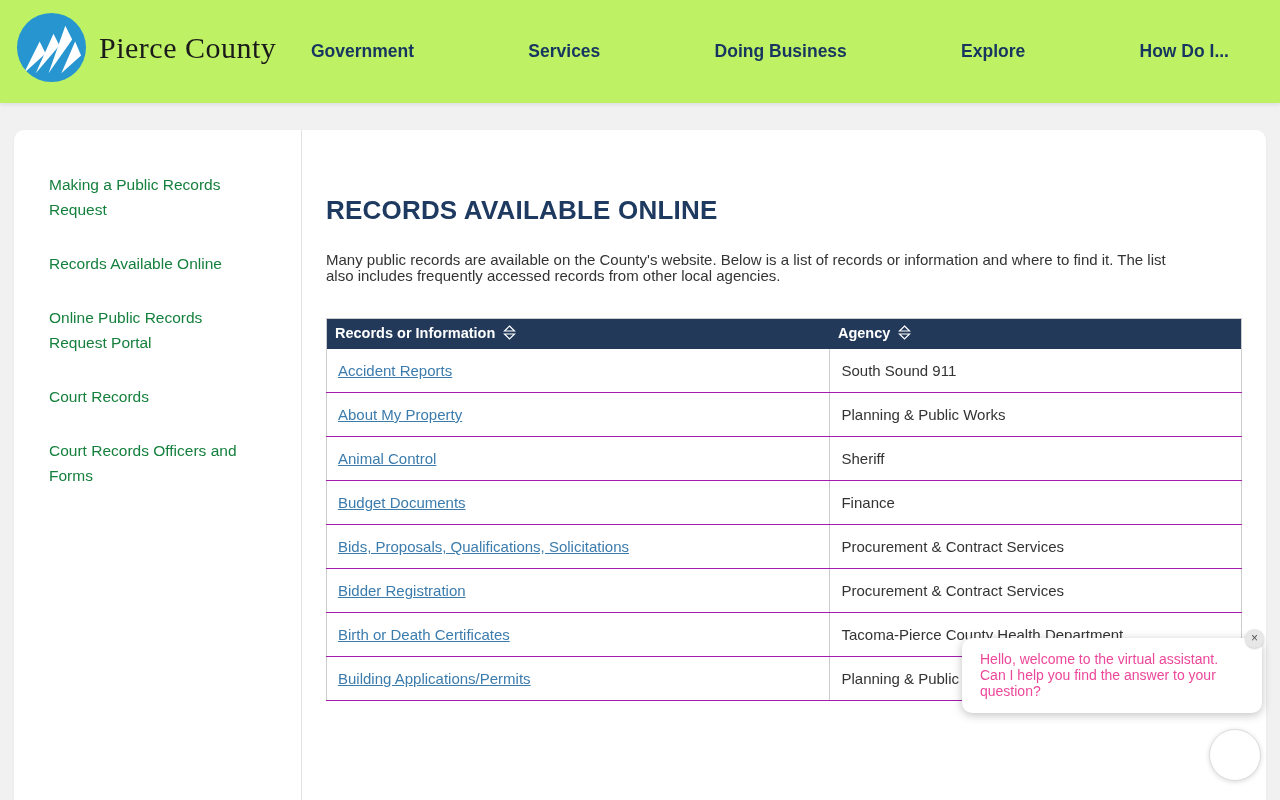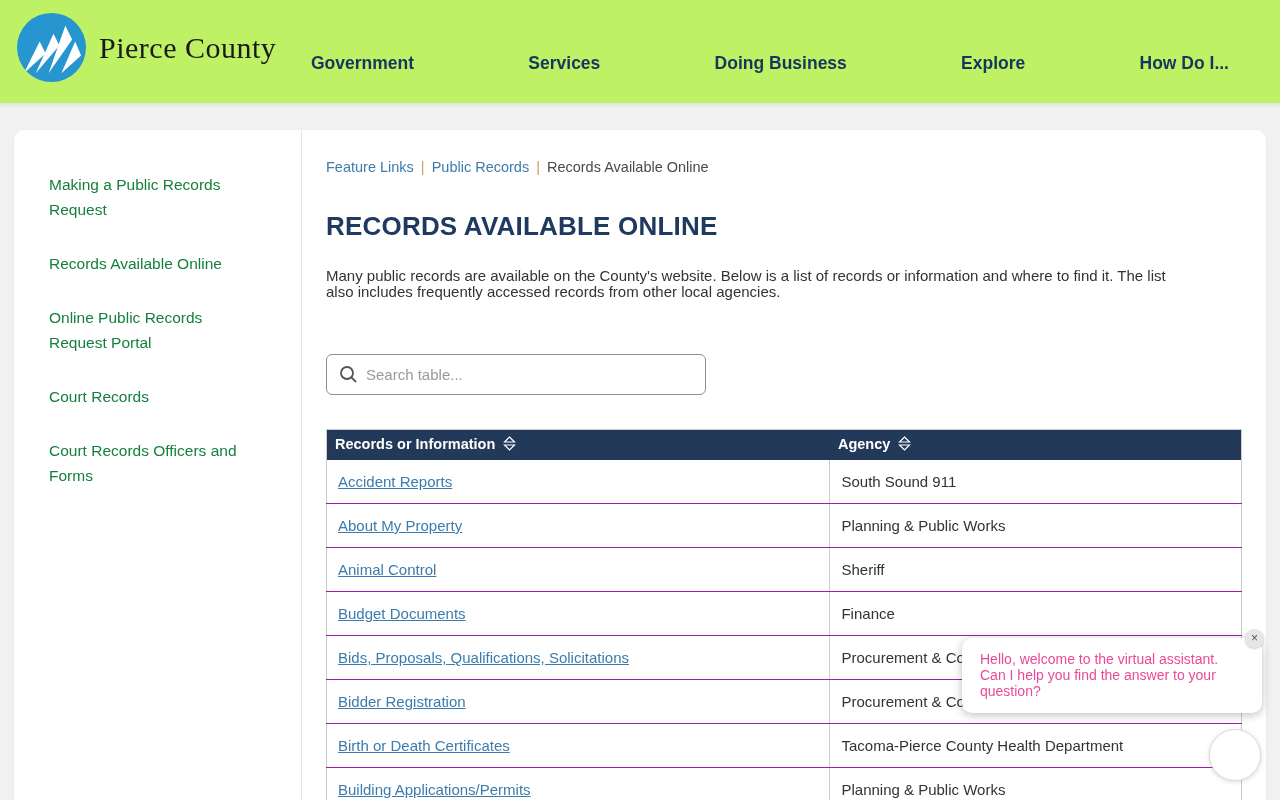--- a/index.html
+++ b/index.html
@@ -17,21 +17,21 @@
     box-shadow:0 2px 4px rgba(0,0,0,0.08);
     z-index:20;
   }
   .logo-wrap { position:absolute; left:16px; top:12px; display:flex; align-items:center; cursor:pointer; }
   .logo-icon { width:71px; height:71px; display:block; }
   .logo-text {
     font-family:"Liberation Serif", serif;
     font-size:30px; color:#1a1a1a; margin-left:12px; letter-spacing:0.5px;
   }
   .main-nav {
-    position:absolute; left:311px; right:51px; top:12px; height:103px;
+    position:absolute; left:311px; right:51px; top:0; height:103px;
     display:flex; justify-content:space-between; align-items:center;
   }
   .nav-item {
     font-size:17.5px; font-weight:bold; color:#16355f;
     text-decoration:none; cursor:pointer; white-space:nowrap;
   }
 
   
   .card {
     position:absolute; top:130px; left:14px; width:1252px; height:670px;
@@ -152,33 +152,25 @@
 <div class="card">
   <aside class="sidebar">
       <a class="sidebar-item">Making a Public Records Request</a>
       <a class="sidebar-item">Records Available Online</a>
       <a class="sidebar-item">Online Public Records Request Portal</a>
       <a class="sidebar-item">Court Records</a>
       <a class="sidebar-item">Court Records Officers and Forms</a>
     </aside>
 
   <main class="content">
-    <div class="breadcrumb"><a>Feature Links</a><span class="crumb-sep">|</span><a>Public Records</a><span class="crumb-sep">|</span><span>Records Available Online</span></div>
 
     <h1 class="page-title">RECORDS AVAILABLE ONLINE</h1>
 
     <p class="page-desc">Many public records are available on the County's website. Below is a list of records or information and where to find it. The list also includes frequently accessed records from other local agencies.</p>
 
-    <div class="search-box">
-      <svg width="19" height="19" viewBox="0 0 19 19">
-        <circle cx="8" cy="8" r="6" fill="none" stroke="#555" stroke-width="1.8"></circle>
-        <line x1="12.5" y1="12.5" x2="17" y2="17" stroke="#555" stroke-width="1.8"></line>
-      </svg>
-      <input type="text" placeholder="Search table..." style="">
-    </div>
 
     <table class="records">
       <colgroup>
           <col class="c1">
           <col class="c2">
         </colgroup>
       <thead>
           <tr>
             <th><span>Records or Information</span><span class="sort-icon"><svg width="13" height="15" viewBox="0 0 13 15" fill="none" stroke="#ffffff" stroke-width="1.2">
                   <polygon points="6.5,1 11.5,6 1.5,6"></polygon>

